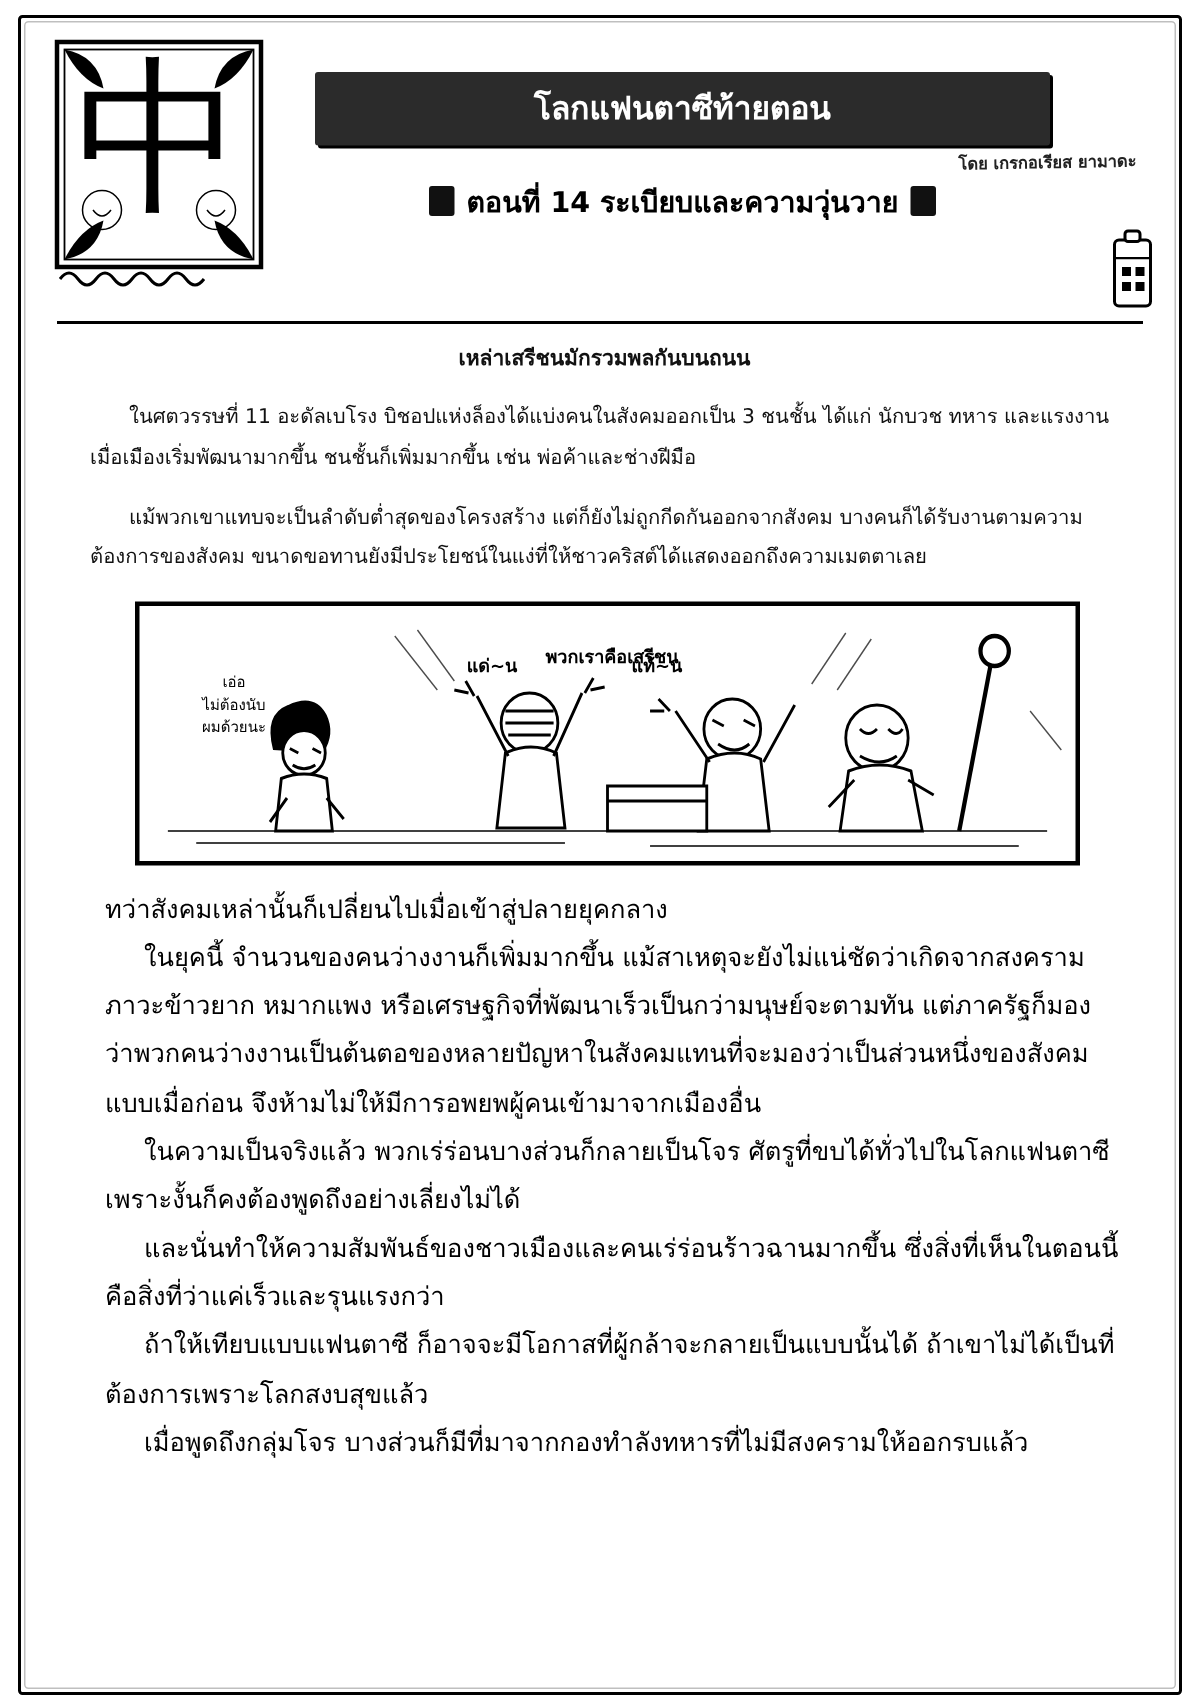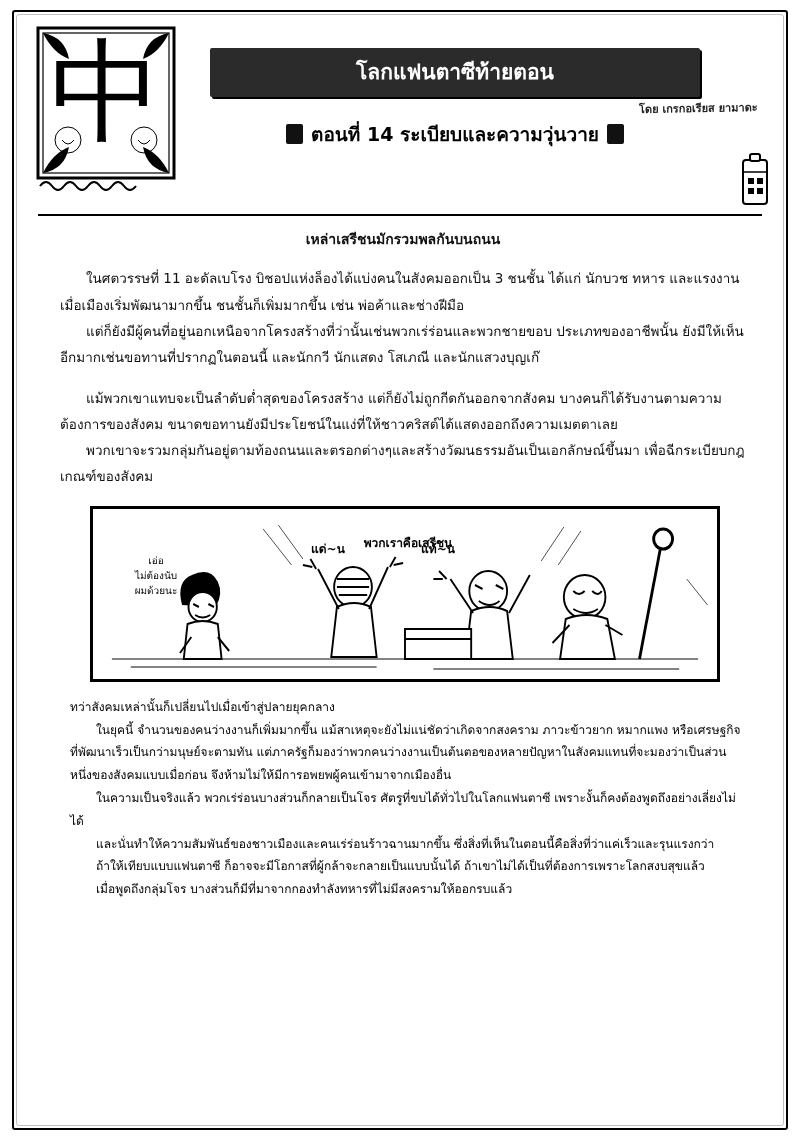--- a/index.html
+++ b/index.html
@@ -134,21 +134,21 @@
     position:absolute;
     font-size:12px;
     font-weight:bold;
     text-align:center;
     line-height:1.4;
   }
 
   
   .lower{
     margin:6px 34px 0 50px;
-    font-size:12px;
+    font-size:17px;
     line-height:1.9;
   }
   .lower p{margin:0;}
 </style>
 </head>
 <body>
 
 <div class="page">
   <div class="frame"></div>
 
@@ -202,24 +202,22 @@
       </svg>
     </div>
   </div>
 
   <div class="header-rule"></div>
 
   <div class="article">
     <div class="article-heading">เหล่าเสรีชนมักรวมพลกันบนถนน</div>
 
     <p class="p-indent">ในศตวรรษที่ 11 อะดัลเบโรง บิชอปแห่งล็องได้แบ่งคนในสังคมออกเป็น 3 ชนชั้น ได้แก่ นักบวช ทหาร และแรงงาน เมื่อเมืองเริ่มพัฒนามากขึ้น ชนชั้นก็เพิ่มมากขึ้น เช่น พ่อค้าและช่างฝีมือ</p>
-    <p class="p-indent">แต่ก็ยังมีผู้คนที่อยู่นอกเหนือจากโครงสร้างที่ว่านั้นเช่นพวกเร่ร่อนและพวกชายขอบ ประเภทของอาชีพนั้น ยังมีให้เห็นอีกมากเช่นขอทานที่ปรากฏในตอนนี้ และนักกวี นักแสดง โสเภณี และนักแสวงบุญเก๊</p>
     <div class="gap"></div>
     <p class="p-indent">แม้พวกเขาแทบจะเป็นลำดับต่ำสุดของโครงสร้าง แต่ก็ยังไม่ถูกกีดกันออกจากสังคม บางคนก็ได้รับงานตามความต้องการของสังคม ขนาดขอทานยังมีประโยชน์ในแง่ที่ให้ชาวคริสต์ได้แสดงออกถึงความเมตตาเลย</p>
-    <p class="p-indent">พวกเขาจะรวมกลุ่มกันอยู่ตามท้องถนนและตรอกต่างๆและสร้างวัฒนธรรมอันเป็นเอกลักษณ์ขึ้นมา เพื่อฉีกระเบียบกฎเกณฑ์ของสังคม</p>
   </div>
 
   <div class="comic-wrap">
     <div class="comic">
       <div class="comic-inner">
         <svg viewBox="0 0 660 170" width="100%" height="100%" preserveAspectRatio="none" aria-hidden="true">
 
           <g stroke="#000" stroke-width="1">
             <line x1="20" y1="150" x2="640" y2="150"></line>
             <line x1="40" y1="158" x2="300" y2="158"></line>

